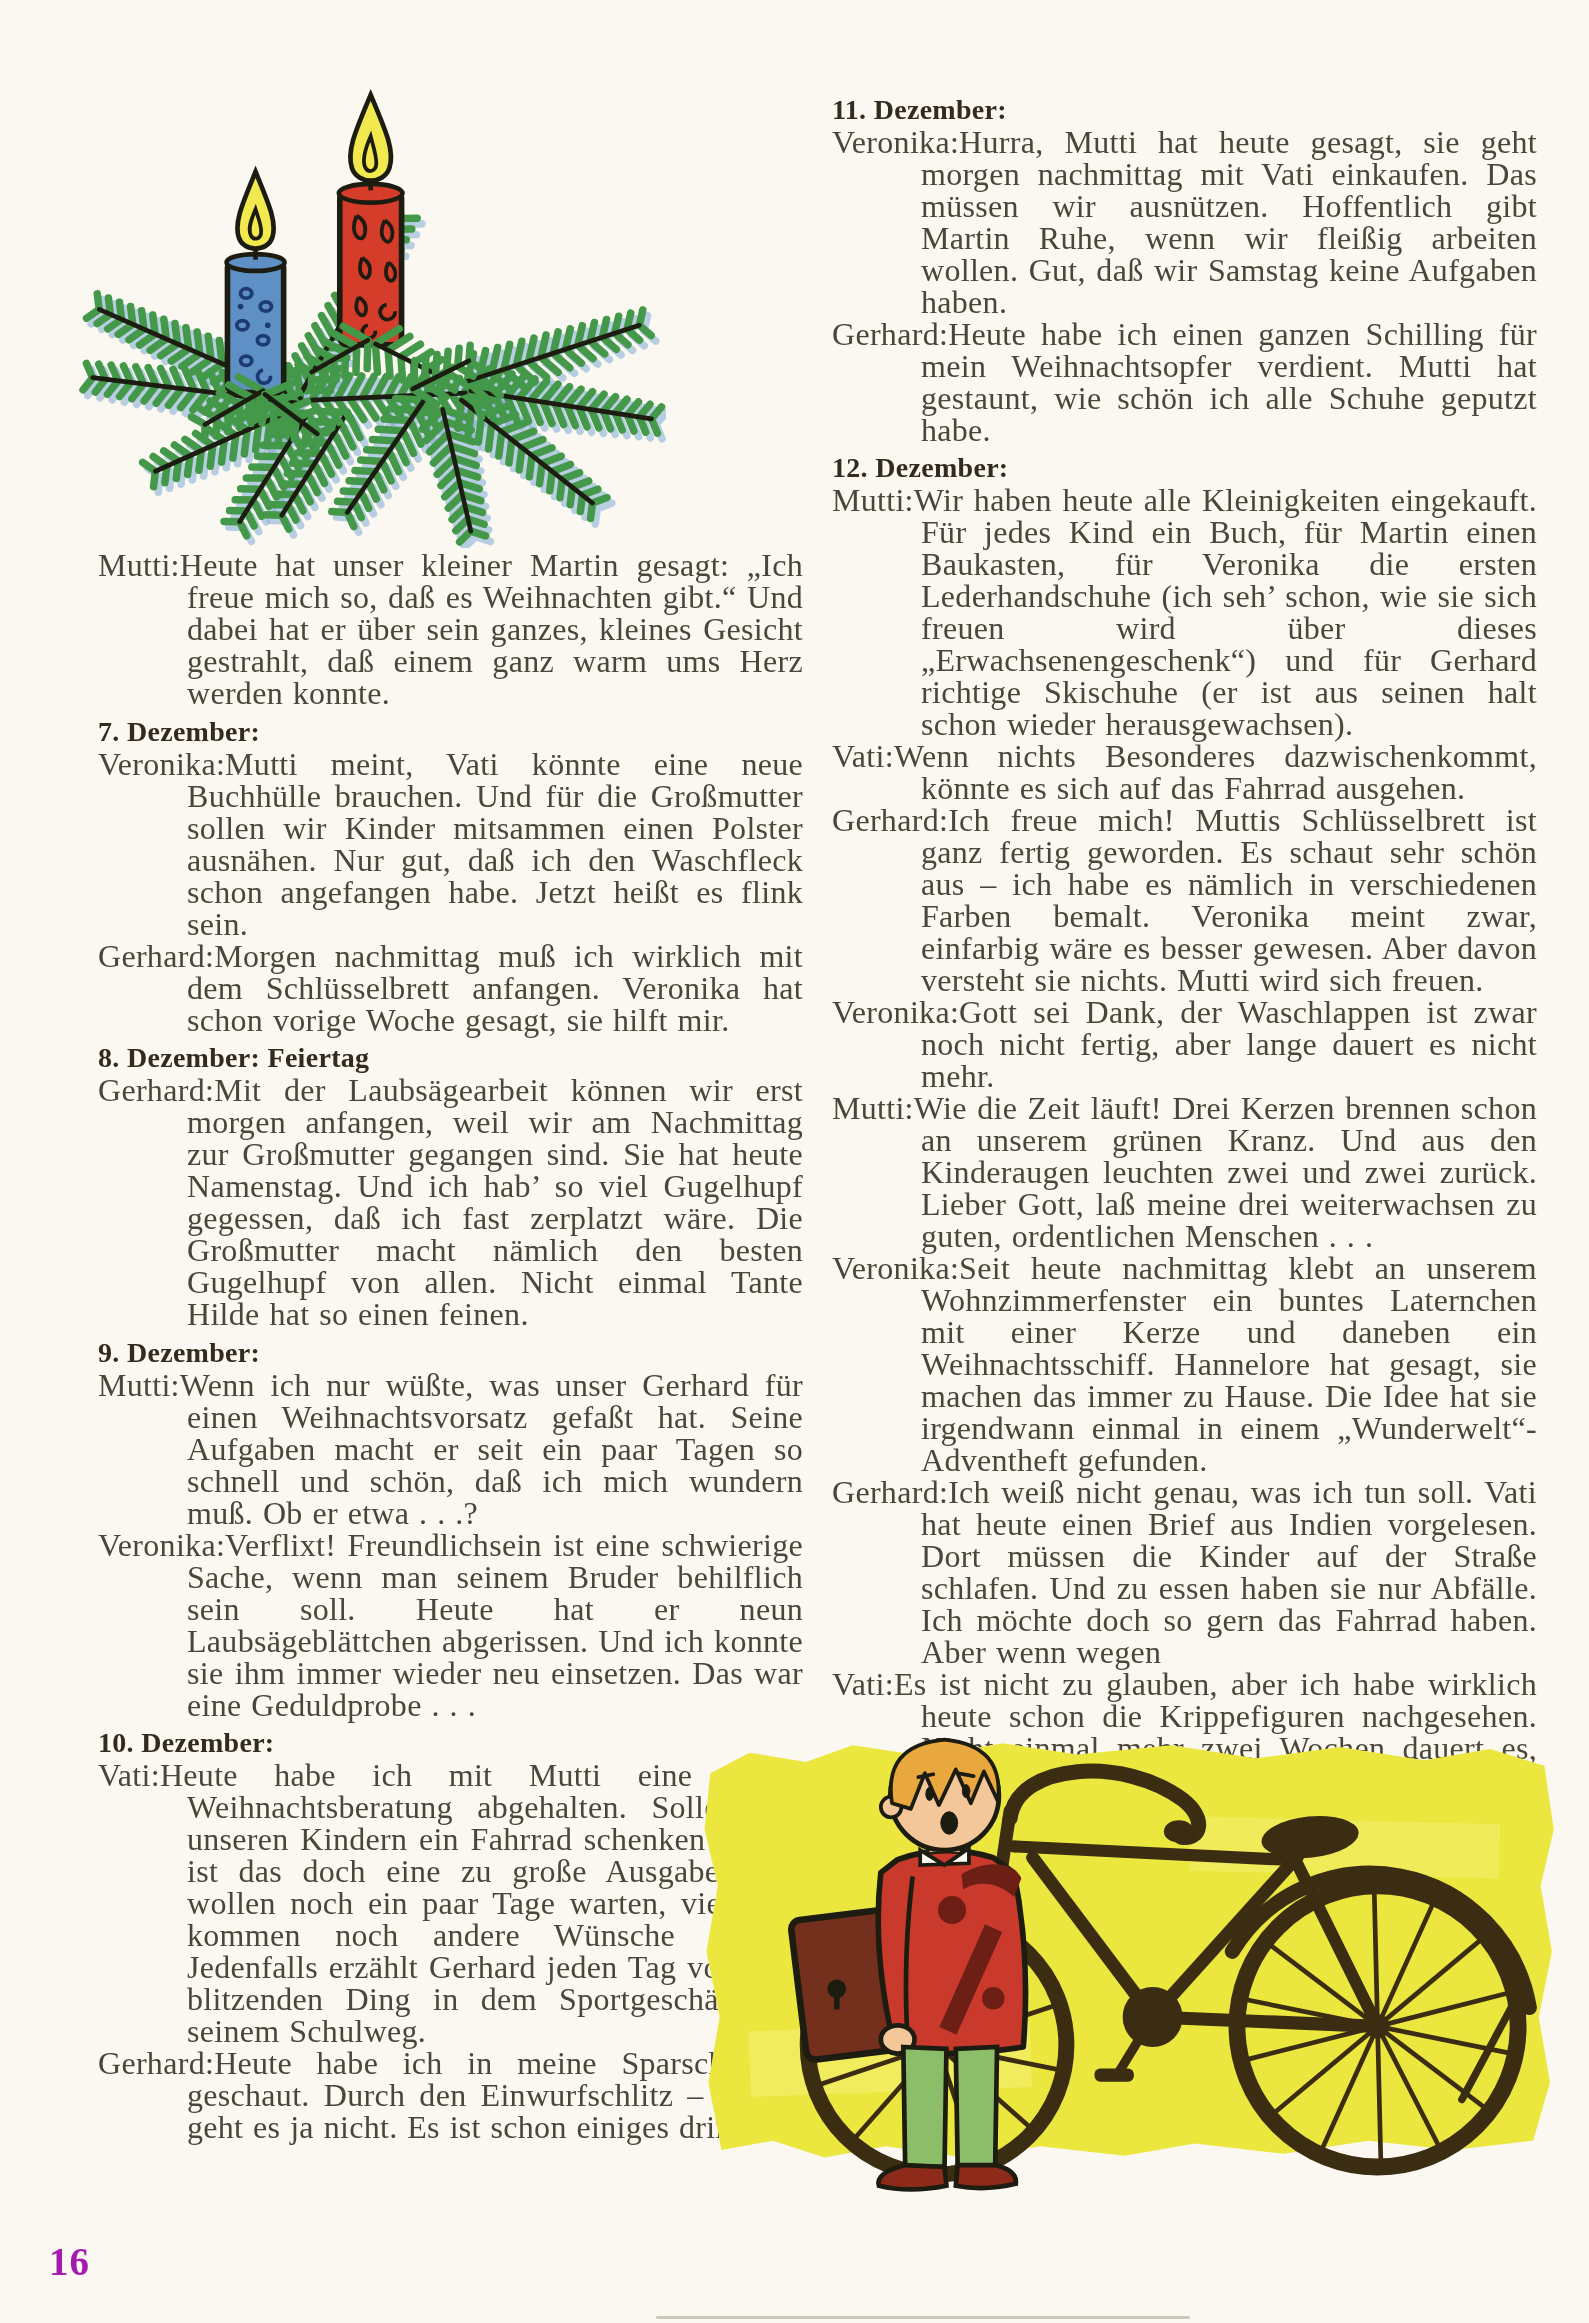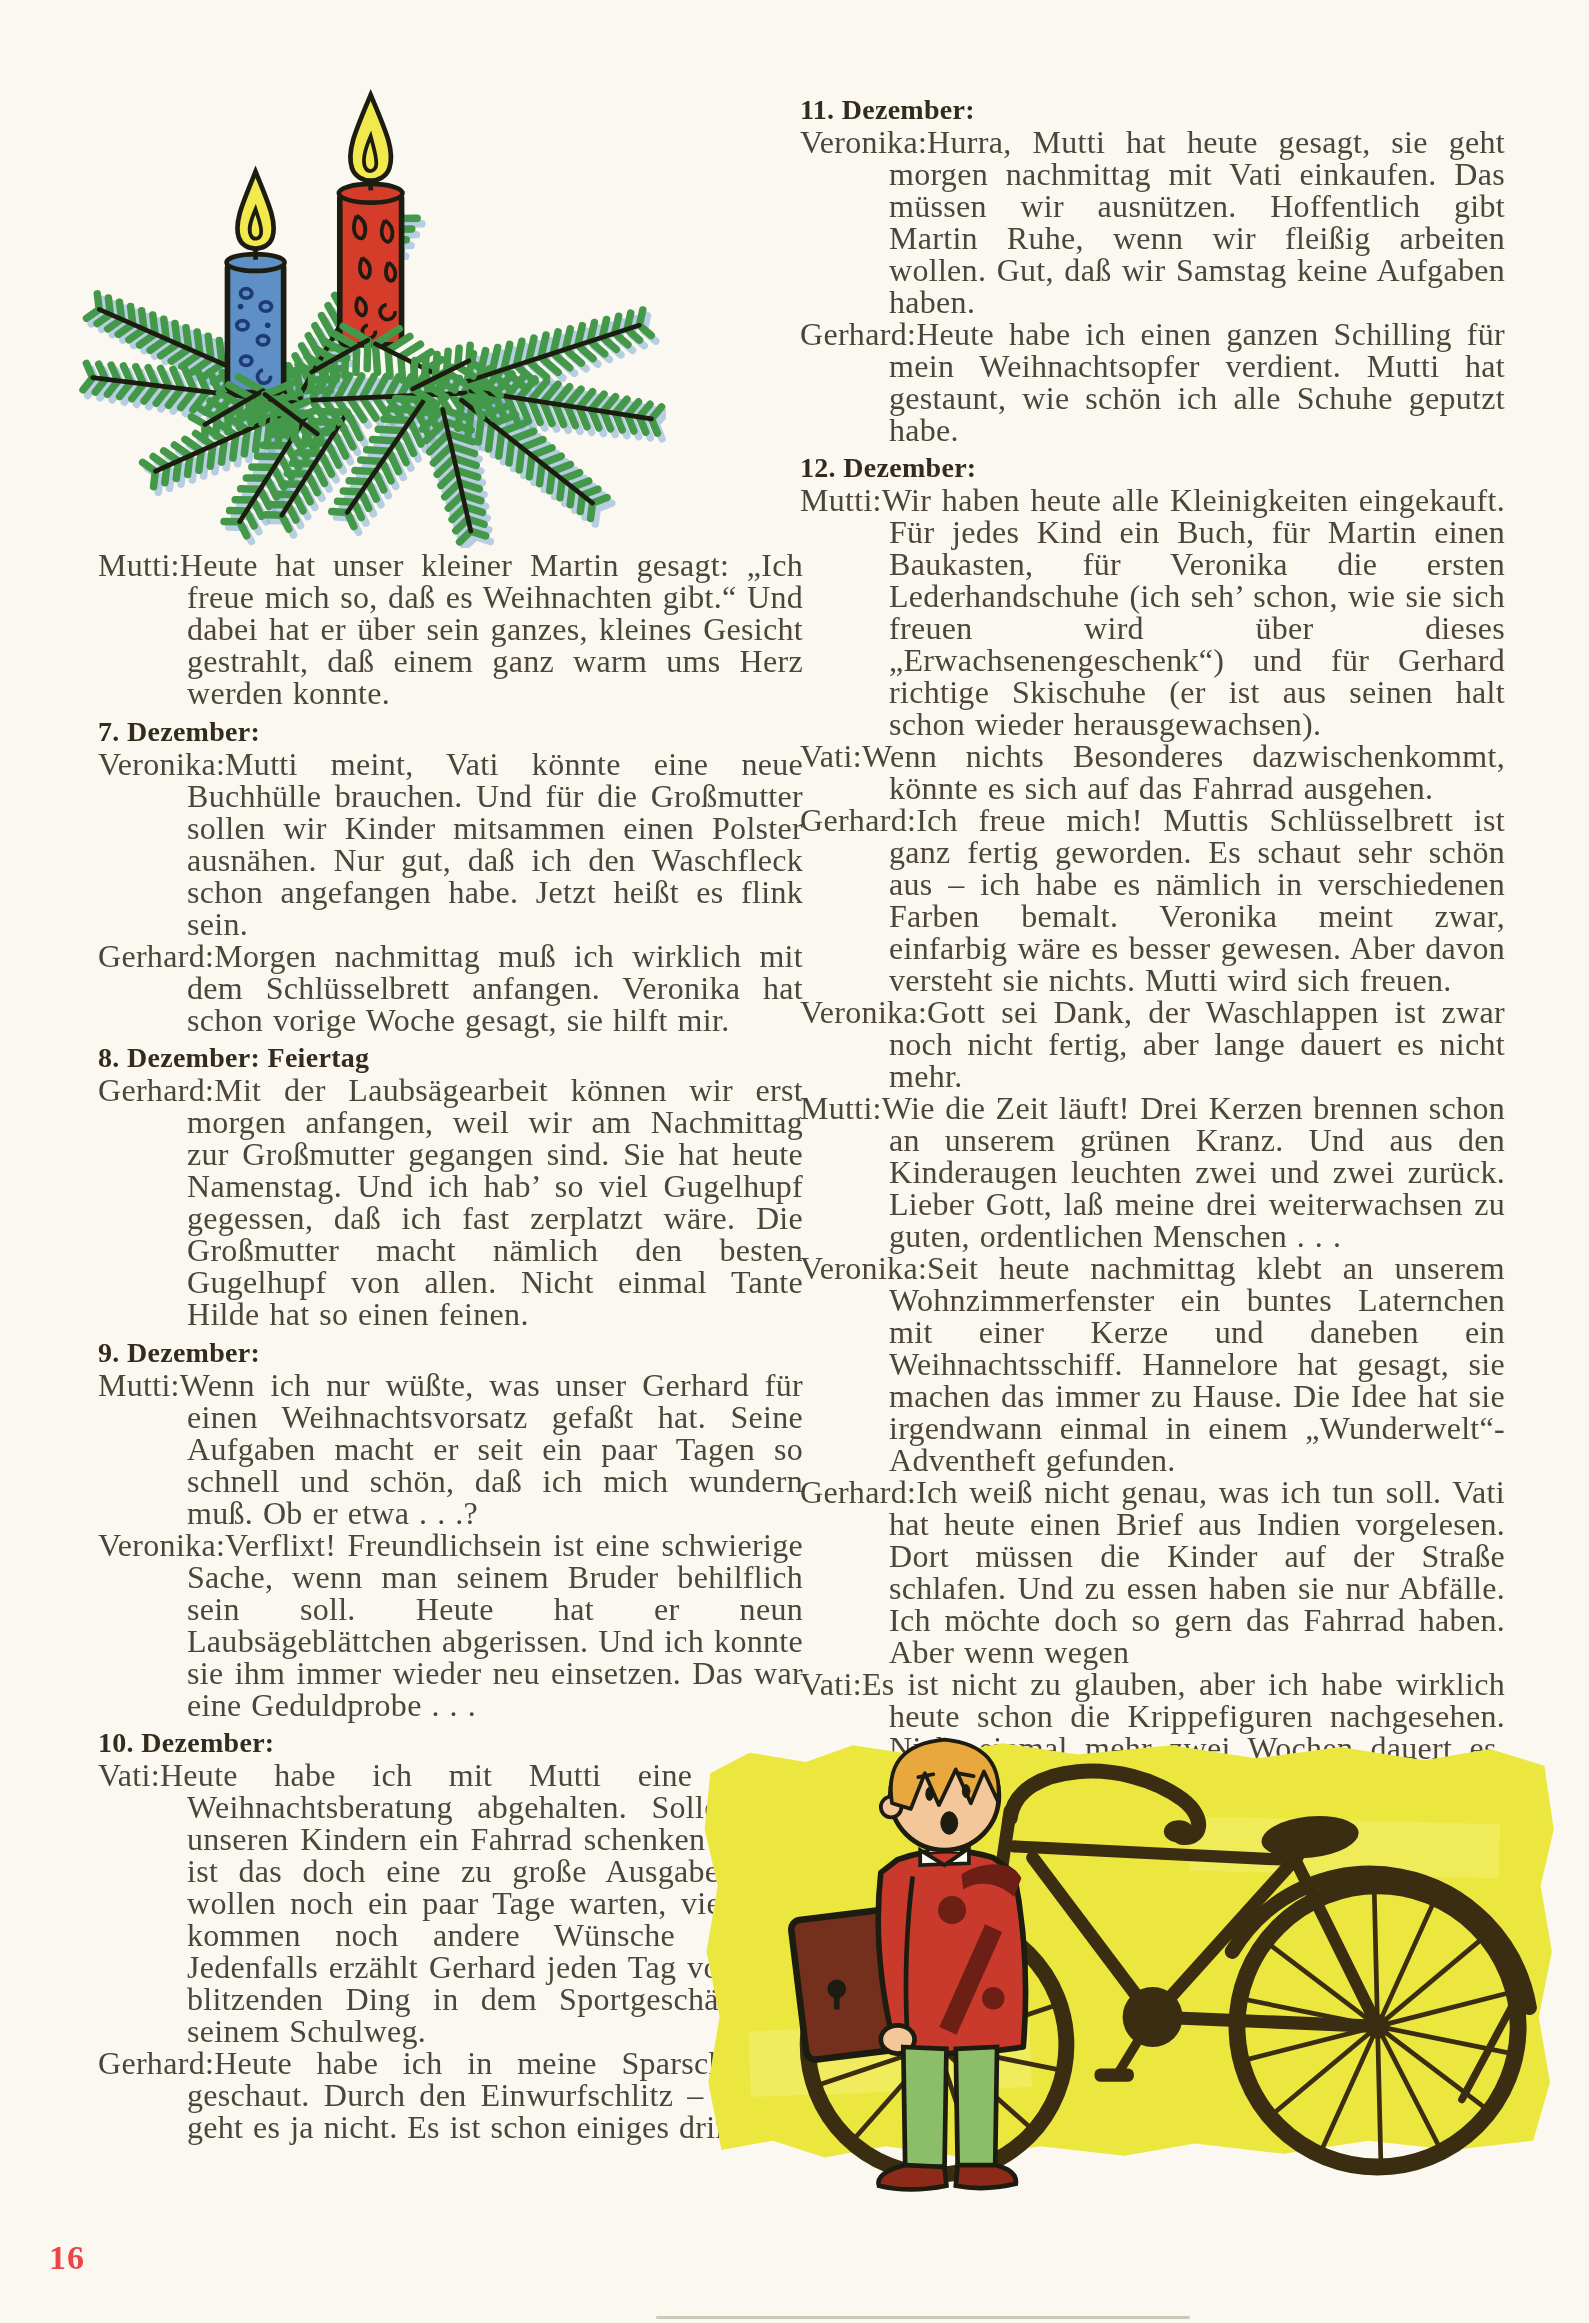--- a/index.html
+++ b/index.html
@@ -6,21 +6,21 @@
   html,body{margin:0;padding:0;background:#d8d5cc;}
   .page{
     position:relative;
     width:1589px;height:2324px;
     background:var(--page-bg,#faf8f0);
     overflow:hidden;
     font-family:"Liberation Serif", serif;
   }
   .col{position:absolute;width:705px;}
   .col-left{left:98px;top:549px;}
-  .col-right{left:800px;top:87px;}
+  .col-right{left:832px;top:87px;}
   .entry{
     margin:0;
     text-align:justify;
     font-size:32px;
     line-height:32px;
     color:var(--body-text,#4c453a);
     padding-left:89px;
     text-indent:-89px;
     letter-spacing:0.3px;
     word-spacing:1.5px;
@@ -30,21 +30,21 @@
     margin:6.6px 0 0 0;
     font-size:28px;
     line-height:32px;
     font-weight:bold;
     color:var(--heading-text,#332b1e);
     letter-spacing:0.3px;
   }
   .speaker{white-space:pre;}
   .page-num{
     position:absolute;left:49px;top:2239px;
-    font-size:34px;font-weight:bold;color:#ef4444;
+    font-size:39px;font-weight:bold;color:#a21caf;
     letter-spacing:0.9px;
   }
   .illus{position:absolute;}
   .advent{left:66px;top:80px;width:600px;height:468px;}
   .bike{left:684px;top:1717px;width:881px;height:480px;}
   .bottom-edge{
     position:absolute;left:656px;top:2316px;width:534px;height:2.8px;
     background:#ccc8bb;border-radius:1.9px;
   }
 </style>

